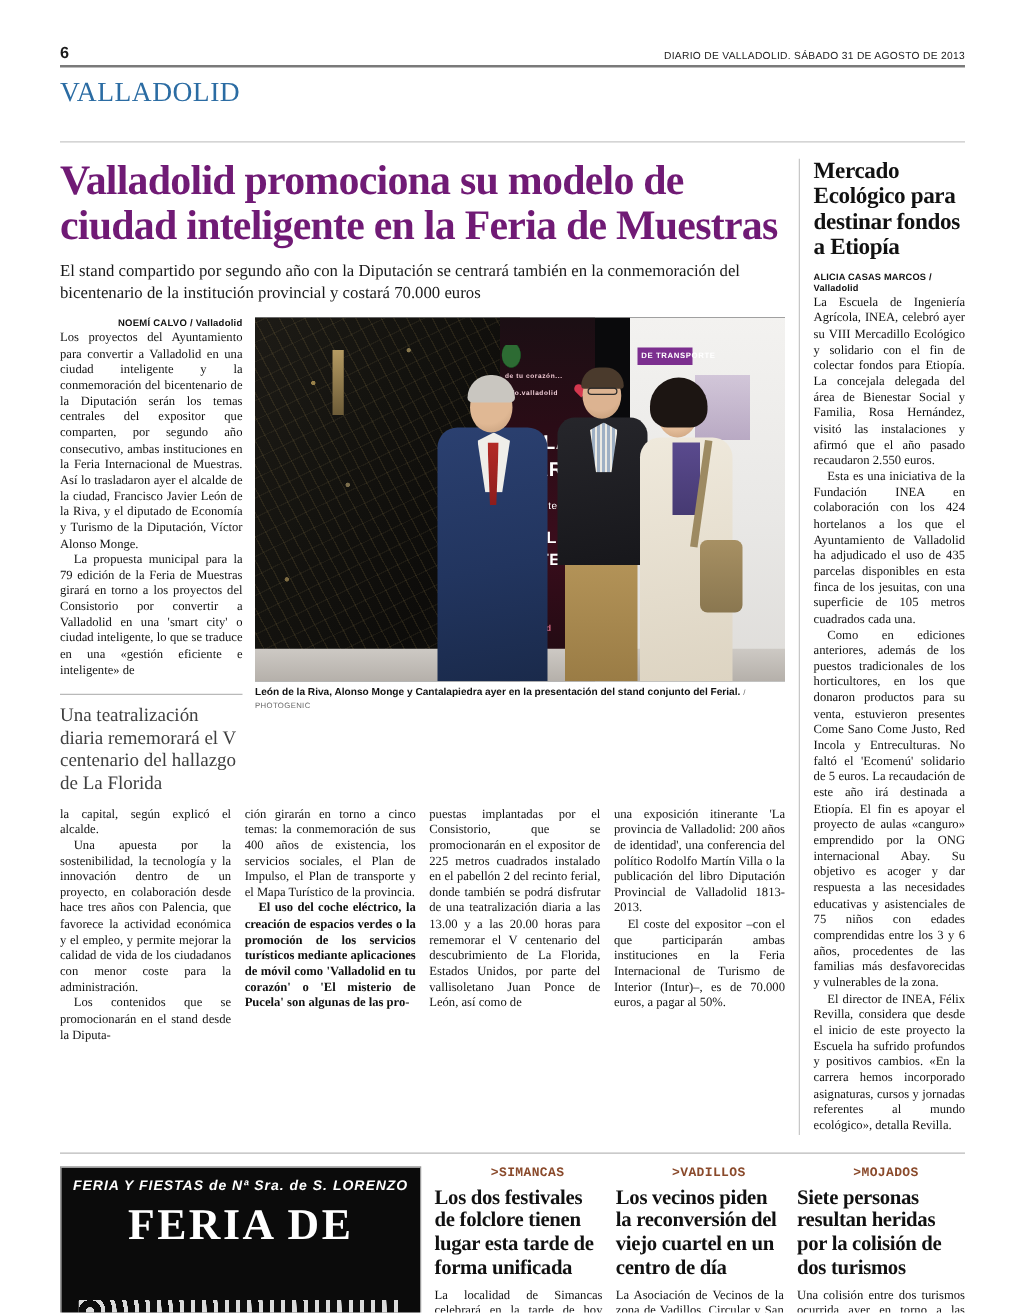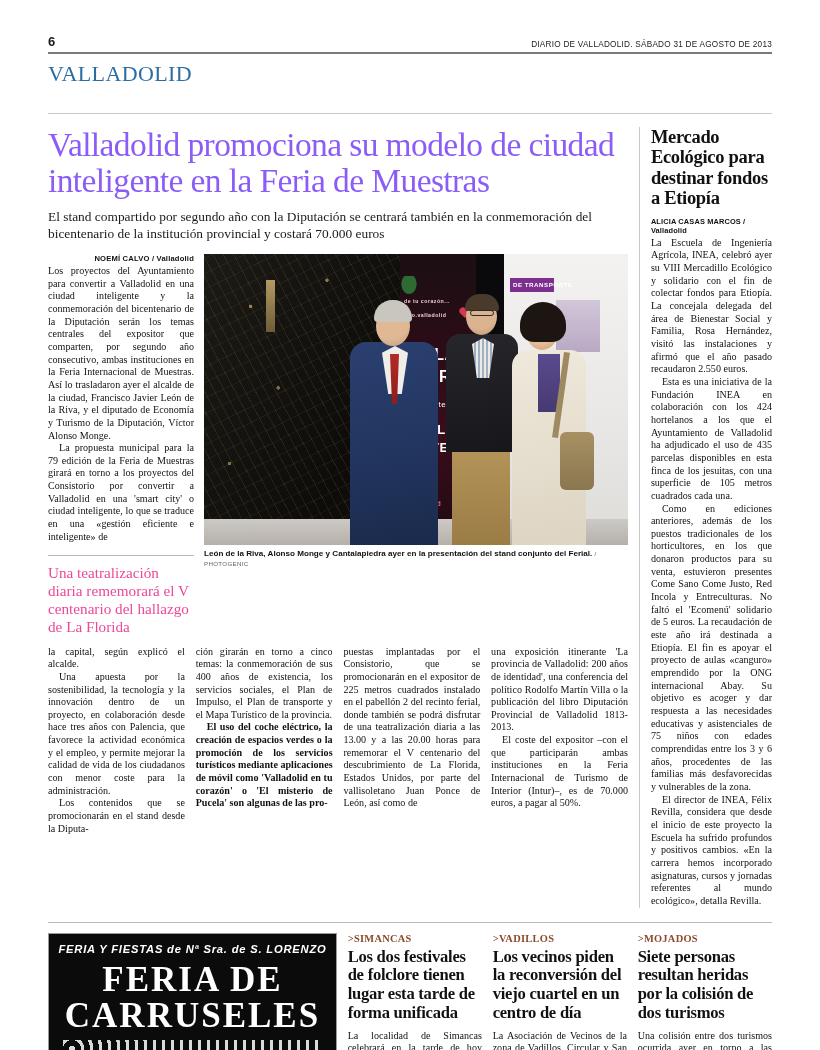--- a/index.html
+++ b/index.html
@@ -26,40 +26,40 @@
 
   
   .body-grid { display:flex; gap:0; margin-top:13px; }
   .left-zone { width:580px; }
   .vdiv { width:1px; background:#c8c8c8; margin:0 11px; align-self:stretch; }
   .right-zone { width:139px; }
 
   
   h1.headline {
     font-family:"Liberation Serif", serif;
-    font-weight:normal; font-size:33.5px; line-height:1.1;
-    margin:0 0 9px 0; letter-spacing:-0.6px; color:#8b5cf6;
+    font-weight:bold; font-size:33.5px; line-height:1.1;
+    margin:0 0 9px 0; letter-spacing:-0.6px; color:#701a75;
   }
   .standfirst {
     font-family:"Liberation Serif", serif; font-size:13.4px; line-height:1.22;
     margin:0 0 12px 0; color:#1a1a1a;
   }
 
   
   .upper { display:flex; }
   .col-narrow { width:146px; }
   .byline { font-family:"Liberation Sans", sans-serif; font-weight:bold; font-size:7.6px;
             letter-spacing:.2px; text-align:right; margin-bottom:2px; }
   p.bt { font-size:10.1px; line-height:1.255; margin:0; text-align:justify;
          hyphens:auto; -webkit-hyphens:auto; }
   p.bt + p.bt { text-indent:11px; }
 
   .sub-rule { height:1px; background:#b9b9b9; margin:12px 0 8px 0; }
   h3.subhead { font-family:"Liberation Serif", serif; font-weight:normal; font-size:15.2px;
-               line-height:1.17; margin:0; color:#ec4899; }
+               line-height:1.17; margin:0; color:#404040; }
 
   .photo-wrap { width:424px; margin-left:10px; }
   .photo { width:424px; height:291px; position:relative; overflow:hidden; background:#0a0a0c; }
   .caption { font-family:"Liberation Sans", sans-serif; font-weight:bold; font-size:8.1px;
              line-height:1.25; margin-top:4px; color:#111; }
   .caption .credit { font-weight:normal; font-size:6.2px; color:#666; letter-spacing:.3px; }
 
   
   .ph-aerial { position:absolute; left:0; top:0; width:212px; height:100%;
      background:
@@ -144,22 +144,22 @@
                  line-height:1.11; margin:0 0 8px 0; letter-spacing:-.3px; }
   .rail-byline { font-family:"Liberation Sans", sans-serif; font-weight:bold; font-size:7.4px;
                  margin-bottom:2px; letter-spacing:.15px; }
 
   
   .band-rule { height:1px; background:#b9b9b9; margin-top:14px; }
   .lower { display:flex; margin-top:10px; }
   .ad-col { width:289px; }
   .lower .gap { width:11px; }
   .lower .lcol { width:139px; }
-  .kicker { font-family:Liberation Serif, serif; font-weight:bold; font-size:10.4px;
-            color:#8a4a2b; letter-spacing:.3px; margin-bottom:4px; }
+  .kicker { font-family:Liberation Mono, monospace; font-weight:bold; font-size:10.4px;
+            color:#8a4a2b; letter-spacing:.3px; margin-bottom:4px;margin-left:45px; }
   .kicker .chev { color:#8a4a2b; font-weight:bold; }
   h2.lhead { font-family:"Liberation Serif", serif; font-weight:bold; font-size:16.6px;
              line-height:1.13; margin:0 0 7px 0; letter-spacing:-.25px; }
 
   
   .ad { width:289px; height:303px; border:1px solid #9a9a9a; background:#fff; position:relative;
         overflow:hidden; }
   .ad-black { position:absolute; left:0; top:0; width:100%; height:124px; background:#0b0b0b; }
   .ad-top { font-family:"Liberation Sans", sans-serif; font-style:italic; font-weight:bold;
             color:#fff; font-size:11.2px; letter-spacing:.8px; text-align:center;
@@ -292,21 +292,20 @@
 
   <div class="band-rule"></div>
 
   <div class="lower">
 
     <div class="ad-col">
       <div class="ad">
         <div class="ad-black"></div>
         <div class="ad-top">FERIA Y FIESTAS de Nª Sra. de S. LORENZO</div>
         <div class="ad-big1">FERIA DE</div>
-        <div class="ad-big2">CARRUSELES</div>
         <div class="ad-lace"></div>
 
       </div>
     </div>
 
     <div class="gap"></div>
 
     <div class="lcol">
       <div class="kicker">
         <span class="chev">&gt;</span><span>SIMANCAS</span>

